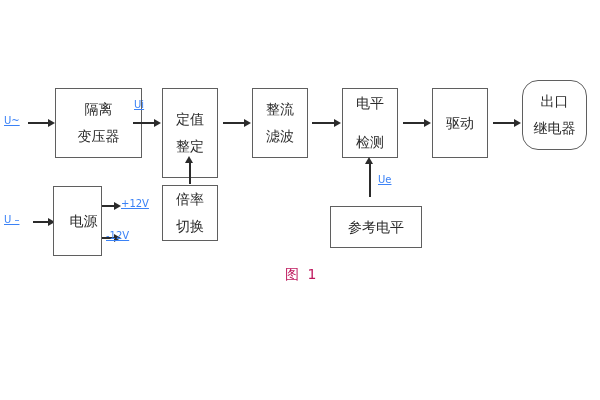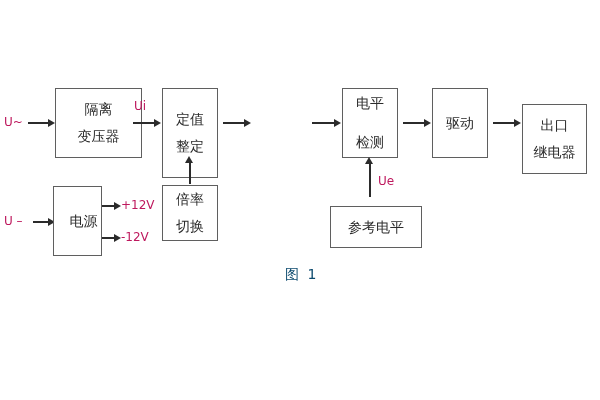--- a/index.html
+++ b/index.html
@@ -6,32 +6,32 @@
   #stage{
     position:relative;width:600px;height:400px;background:#ffffff;overflow:hidden;
     font-family:"DejaVu Sans","Liberation Sans",sans-serif;
   }
   .box{
     position:absolute;border:1px solid #5f5f5f;background:#ffffff;
     display:flex;flex-direction:column;align-items:center;justify-content:center;
     color:#2b2b2b;font-size:14px;line-height:27px;text-align:center;
     box-sizing:border-box;white-space:nowrap;
   }
-  .lbl{position:absolute;font-size:12px;color:#be185d;white-space:nowrap;}
+  .lbl{position:absolute;font-size:10px;color:#3b82f6;white-space:nowrap;text-decoration:underline;}
   .harrow{position:absolute;height:1.5px;background:#2b2b2b;}
   .harrow::after{
     content:'';position:absolute;right:-6px;top:-3.4px;width:0;height:0;
     border-left:7px solid #2b2b2b;border-top:4px solid transparent;border-bottom:4px solid transparent;
   }
   .varrow{position:absolute;width:1.5px;background:#2b2b2b;}
   .varrow::before{
     content:'';position:absolute;top:-6px;left:-4px;width:0;height:0;
     border-bottom:7px solid #2b2b2b;border-left:4.5px solid transparent;border-right:4.5px solid transparent;
   }
-  .caption{position:absolute;font-size:14px;color:#0c4a6e;letter-spacing:2px;}
+  .caption{position:absolute;font-size:14px;color:#be185d;letter-spacing:2px;}
 </style>
 </head>
 <body>
 
 <div id="stage">
 
   <span class="lbl" style="left:4px;top:115px;">U~</span>
   <div class="harrow" style="left:28px;top:122px;width:21px;"></div>
 
   <div class="box" style="left:55px;top:88px;width:87px;height:70px;">
@@ -42,54 +42,58 @@
   <span class="lbl" style="left:134px;top:99px;">Ui</span>
   <div class="harrow" style="left:133px;top:122px;width:22px;"></div>
 
   <div class="box" style="left:162px;top:88px;width:56px;height:90px;">
     <span>定值</span>
     <span>整定</span>
   </div>
 
   <div class="harrow" style="left:223px;top:122px;width:22px;"></div>
 
+  <div class="box" style="left:252px;top:88px;width:56px;height:70px;">
+    <span>整流</span>
+    <span>滤波</span>
+  </div>
 
   <span class="lbl" style="left:313px;top:99px;margin-left:44px;">Uo</span>
   <div class="harrow" style="left:312px;top:122px;width:23px;"></div>
 
   <div class="box" style="left:342px;top:88px;width:56px;height:70px;gap:12px;">
     <span>电平</span>
     <span>检测</span>
   </div>
 
   <div class="harrow" style="left:403px;top:122px;width:22px;"></div>
 
   <div class="box" style="left:432px;top:88px;width:56px;height:70px;">
     <span>驱动</span>
   </div>
 
   <div class="harrow" style="left:493px;top:122px;width:22px;"></div>
 
-  <div class="box" style="left:522px;top:104px;width:65px;height:70px;">
+  <div class="box" style="left:522px;top:80px;width:65px;height:70px;border-radius:16px;">
     <span>出口</span>
     <span>继电器</span>
   </div>
 
   <span class="lbl" style="left:4px;top:214px;">U –</span>
   <div class="harrow" style="left:33px;top:221px;width:16px;"></div>
 
   <div class="box" style="left:53px;top:186px;width:49px;height:70px;padding-left:12px;">
     <span>电源</span>
   </div>
 
   <div class="harrow" style="left:102px;top:205px;width:13px;"></div>
   <span class="lbl" style="left:121px;top:198px;">+12V</span>
 
   <div class="harrow" style="left:102px;top:237px;width:13px;"></div>
-  <span class="lbl" style="left:121px;top:230px;">-12V</span>
+  <span class="lbl" style="left:106px;top:230px;">-12V</span>
 
   <div class="box" style="left:162px;top:185px;width:56px;height:56px;">
     <span>倍率</span>
     <span>切换</span>
   </div>
 
   <div class="varrow" style="left:189px;top:162px;height:22px;"></div>
 
   <div class="box" style="left:330px;top:206px;width:92px;height:42px;">
     <span>参考电平</span>

